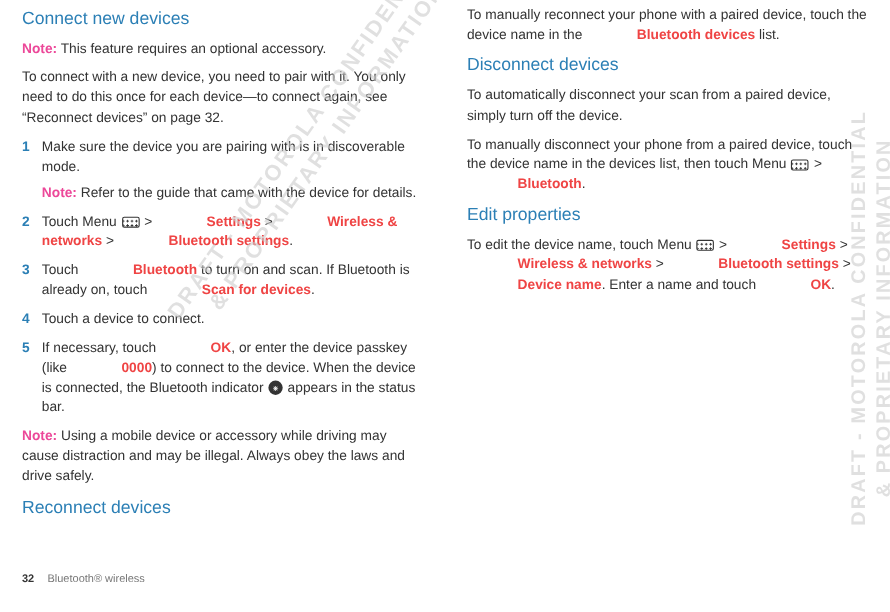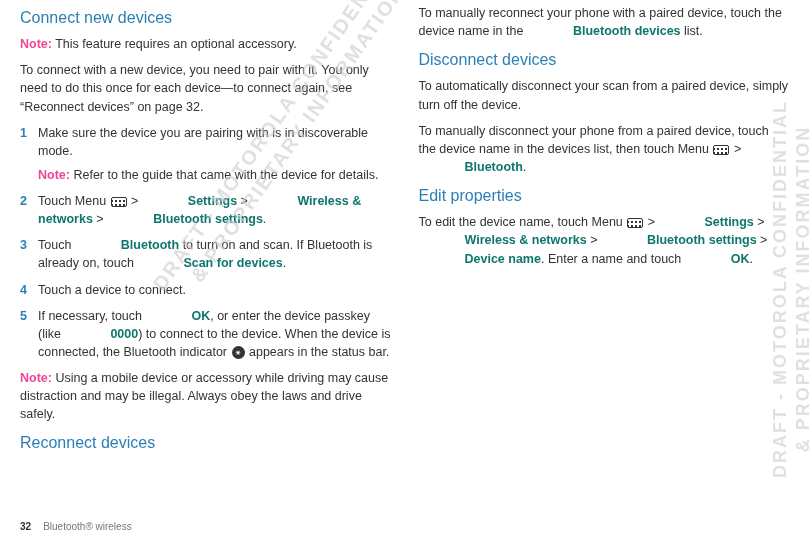--- a/index.html
+++ b/index.html
@@ -8,21 +8,21 @@
       width: 809px;
       height: 556px;
       position: relative;
       background: #fff;
       color: #333;
       overflow: hidden;
     }
     .page {
       display: flex;
       padding: 4px 20px 0 20px;
-      gap: 28px;
+      gap: 40px;
       height: 520px;
     }
     .col {
       flex: 1;
       font-size: 12.5px;
       line-height: 1.45;
     }
     .h-section {
       color: #2b7fb5;
       font-size: 16px;
@@ -35,21 +35,21 @@
     .note-label { color: #ec4899; font-weight: bold; }
     .ol-item { display: flex; margin-bottom: 8px; }
     .ol-num {
       color: #2b7fb5;
       font-weight: bold;
       width: 18px;
       flex-shrink: 0;
     }
     .ol-body { flex: 1; }
     .ol-body .inner-note { margin-top: 6px; }
-    b, .b { font-weight: bold; color: #0f766e; padding-left: 46px; }
+    b, .b { font-weight: bold; color: #ef4444; padding-left: 46px; }
     .menu-icon {
       display: inline-block;
       width: 16px; height: 10px;
       border: 1px solid #333;
       border-radius: 2px;
       vertical-align: middle;
       position: relative;
       margin: 0 1px;
       background:
         radial-gradient(circle, #333 0.8px, transparent 0.9px) 2px 1px/4px 4px,

